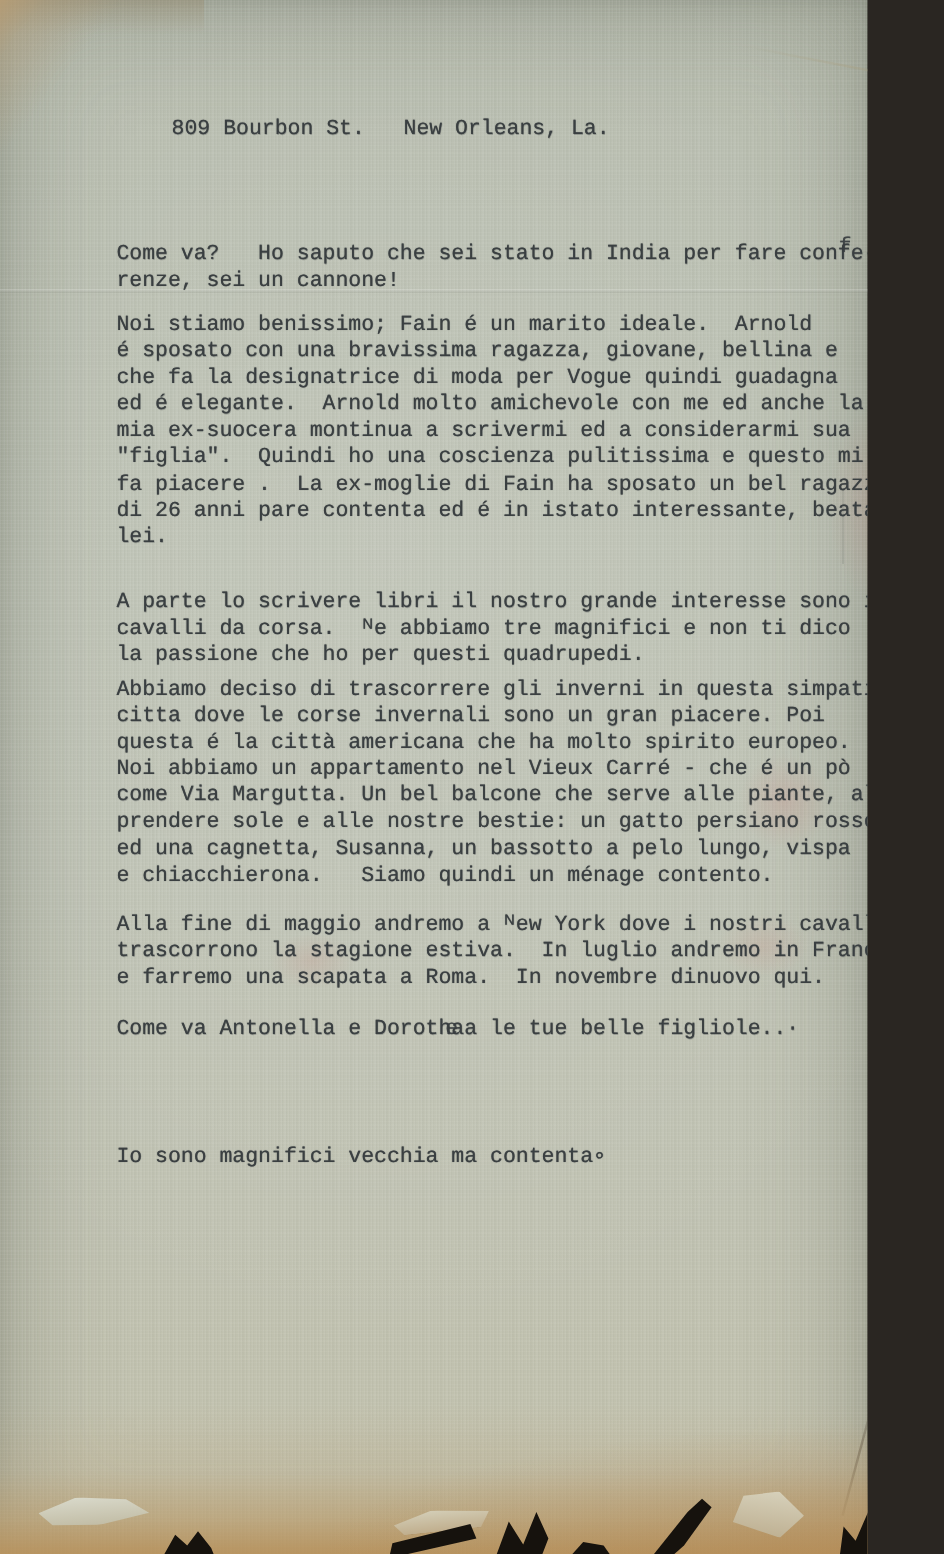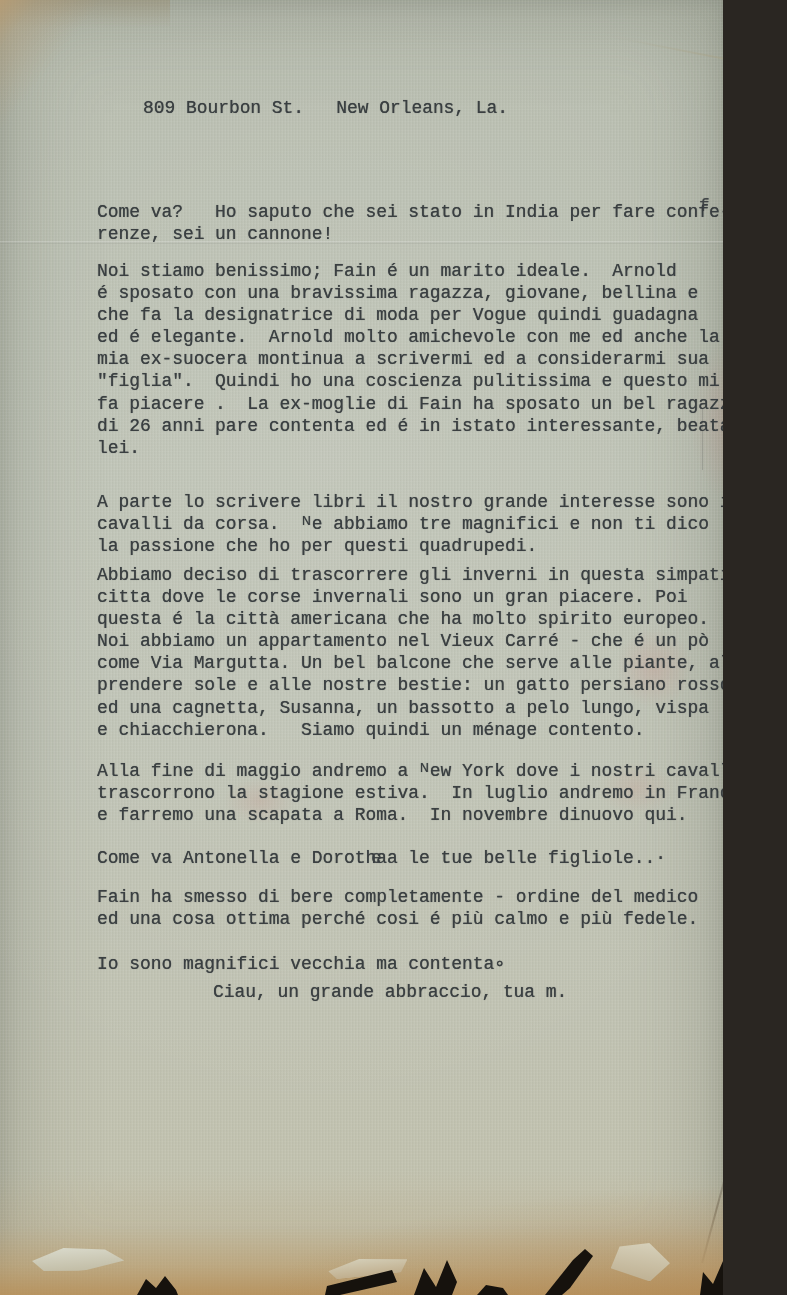--- a/index.html
+++ b/index.html
@@ -132,24 +132,21 @@
 questa é la città americana che ha molto spirito europeo.
 Noi abbiamo un appartamento nel Vieux Carré - che é un pò
 come Via Margutta. Un bel balcone che serve alle piante, al
 prendere sole e alle nostre bestie: un gatto persiano rosso
 ed una cagnetta, Susanna, un bassotto a pelo lungo, vispa
 e chiacchierona.   Siamo quindi un ménage contento.</div>
   <div class="t p4">Alla fine di maggio andremo a ᴺew York dove i nostri cavalli
 trascorrono la stagione estiva.  In luglio andremo in Francia
 e farremo una scapata a Roma.  In novembre dinuovo qui.</div>
   <div class="t p5">Come va Antonella e Dorothaa le tue belle figliole..·</div>
-  <div class="t p6">Fain ha smesso di bere completamente - ordine del medico
-ed una cosa ottima perché cosi é più calmo e più fedele.</div>
   <div class="t p7">Io sono magnifici vecchia ma contenta∘</div>
-  <div class="t closing">Ciau, un grande abbraccio, tua m.</div>
   <span class="ov ov-e">e</span>
   <span class="ov ov-f">f</span>
 
   <div class="bottomtan"></div>
   <div class="flap flap-right"></div>
   <div class="flap flap-bl"></div>
   <div class="flap flap-mid"></div>
   <div class="flap flap-bar"></div>
 
   <svg class="tearsvg" width="787" height="1295" viewBox="0 0 787 1295">

